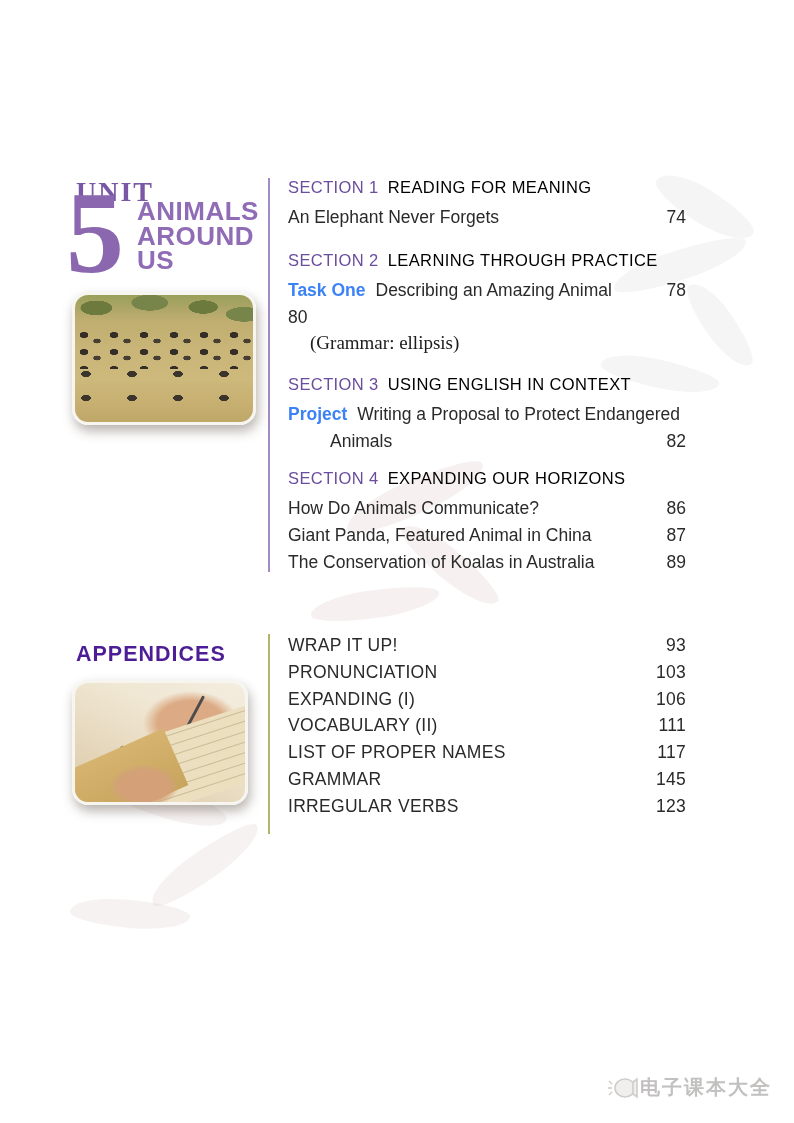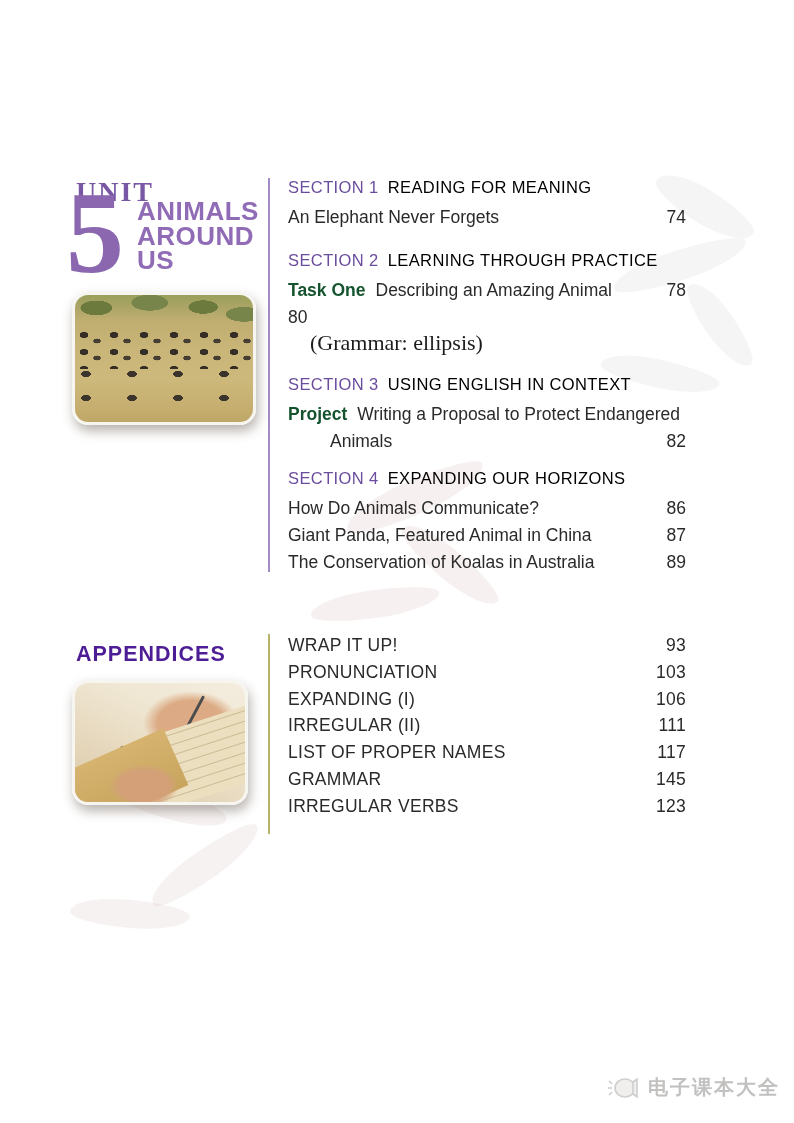--- a/index.html
+++ b/index.html
@@ -61,36 +61,36 @@
       transform:rotate(28deg);border-radius:2px;}
 
   
   .toc{position:absolute;left:288px;top:176px;width:398px;color:#2a2a2a;}
   .section{margin:0;}
   .sec-head{height:22px;line-height:22px;margin-bottom:6px;font-size:16.5px;letter-spacing:0.4px;}
   .kicker{font-weight:400;color:#6b4d9e;}
   .subtitle{color:#000000;margin-left:9px;}
   .toc-row{display:flex;justify-content:space-between;align-items:baseline;
       font-size:17.5px;line-height:27px;height:27px;}
-  .toc-row .pfx{font-weight:700;color:#14532d;margin-right:10px;}
+  .toc-row .pfx{font-weight:700;color:#3b82f6;margin-right:10px;}
   .toc-row .indent1{padding-left:42px;}
   .pageno{color:#2a2a2a;}
-  .gram-note{font-family:"Liberation Serif", serif;font-size:22px;line-height:24px;height:26px;
+  .gram-note{font-family:"Liberation Serif", serif;font-size:19px;line-height:24px;height:26px;
       padding-left:22px;color:#1c1c1c;}
   .mt-s2{margin-top:18px;} .mt-s3{margin-top:16px;} .mt-s4{margin-top:12px;}
 
   
   .app-heading{position:absolute;left:76px;top:642px;font-weight:700;font-size:21.5px;
       color:#4c1d95;letter-spacing:1px;}
   .app-list{position:absolute;left:288px;top:632px;width:398px;color:#2a2a2a;}
   .app-row{display:flex;justify-content:space-between;align-items:baseline;
       font-size:17.5px;line-height:26.8px;height:26.8px;letter-spacing:0.3px;}
 
   
-  .footer-logo{position:absolute;left:606px;top:1074px;display:flex;align-items:center;gap:8px;}
+  .footer-logo{position:absolute;left:606px;top:1074px;display:flex;align-items:center;}
   .logo-text{font-size:20px;font-weight:700;color:#c2c1c0;letter-spacing:2px;
       text-shadow:1px 1px 0 #ffffff;font-family:sans-serif;}
 </style>
 </head>
 <body>
 
 <div class="page">
 
   <div class="wm" style="left:590px;top:180px;width:200px;height:260px;color:rgba(160,160,160,0.10);">
     <span class="wm-bar" style="left:60px;top:10px;width:110px;height:34px;background:currentColor;transform:rotate(32deg);"></span>
@@ -207,21 +207,21 @@
     </div>
     <div class="app-row">
       <span>PRONUNCIATION</span>
       <span class="pageno">103</span>
     </div>
     <div class="app-row">
       <span>EXPANDING (I)</span>
       <span class="pageno">106</span>
     </div>
     <div class="app-row">
-      <span>IRREGULAR (II)</span>
+      <span>VOCABULARY (II)</span>
       <span class="pageno">111</span>
     </div>
     <div class="app-row">
       <span>LIST OF PROPER NAMES</span>
       <span class="pageno">117</span>
     </div>
     <div class="app-row">
       <span>GRAMMAR</span>
       <span class="pageno">145</span>
     </div>

